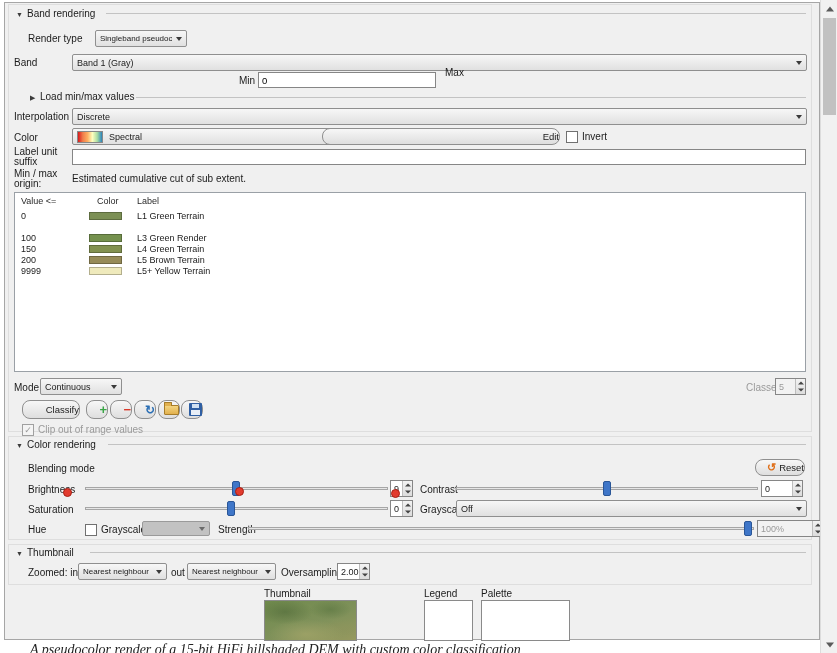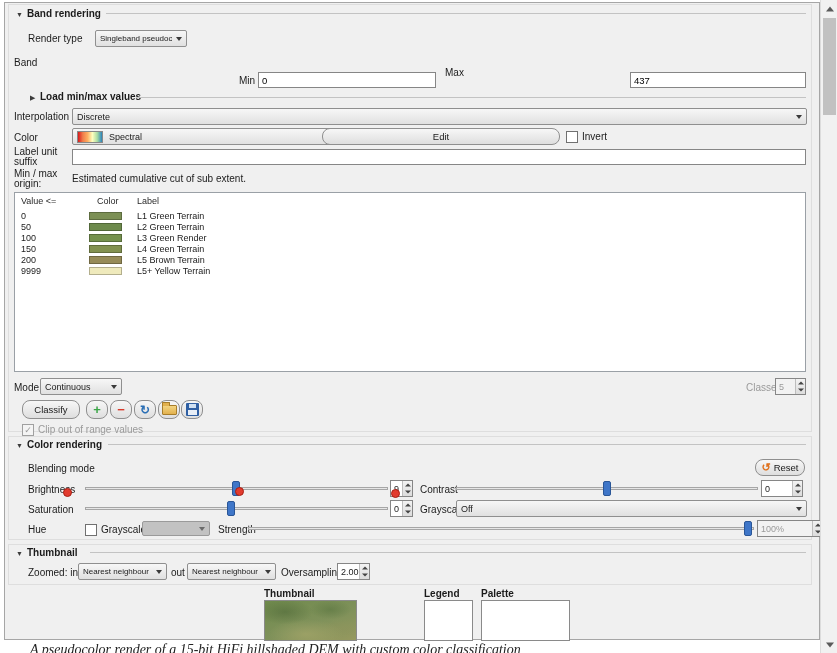--- a/index.html
+++ b/index.html
@@ -2,33 +2,33 @@
 <html><head>
 <meta charset="utf-8">
 <style>
   *{margin:0;padding:0;box-sizing:border-box}
   html,body{background:#fff}
   .screen{position:relative;width:837px;height:653px;background:#ffffff;overflow:hidden;
           font-family:"Liberation Sans",sans-serif;font-size:10px;color:#1b1b1b}
   .panel{position:absolute;left:4px;top:2px;width:816px;height:638px;background:#f0f0f0;border:1px solid #a6a6a6}
   .sec{position:absolute;border:1px solid #dedede}
   .lbl{position:absolute;white-space:nowrap;line-height:12px}
-  .bold{font-weight:bold}
+  .bold{font-weight:normal}
   .gray{color:#9a9a9a}
   .tri{position:absolute;font-size:7px;color:#3c3c3c;line-height:8px}
   .hline{position:absolute;height:1px;background:#c3c3c3}
   .combo{position:absolute;display:flex;align-items:center;background:linear-gradient(#f7f7f7,#e0e0e0);
          border:1px solid #8f8f8f;border-radius:2px;padding:0 14px 0 4px;font-size:9px;
          overflow:hidden;white-space:nowrap}
   .combo .cv{overflow:hidden;white-space:nowrap}
   .arr{position:absolute;right:4px;top:50%;margin-top:-2px;width:0;height:0;
        border-left:3.5px solid transparent;border-right:3.5px solid transparent;border-top:4px solid #3a3a3a}
   .tinput{position:absolute;background:#fff;border:1px solid #868686;font-size:9.5px;padding:0 3px;
           font-family:"Liberation Sans",sans-serif}
-  .btn{position:absolute;display:flex;align-items:center;justify-content:center;gap:3px;
+  .btn{position:absolute;display:flex;align-items:center;justify-content:flex-end;gap:3px;
        background:linear-gradient(#f7f7f7,#dedede);border:1px solid #8f8f8f;border-radius:8px;font-size:9.5px}
   .spin{position:absolute;background:#fff;border:1px solid #868686;font-size:9px;display:flex;
         align-items:center;padding-left:3px;overflow:hidden}
   .spin.dis{background:#f2f2f2;color:#9a9a9a}
   .arrows{position:absolute;right:0;top:0;bottom:0;width:10px;border-left:1px solid #bdbdbd;
           background:linear-gradient(#f3f3f3,#dcdcdc);display:flex;flex-direction:column}
   .arrows i{flex:1;position:relative}
   .arrows .up::after{content:"";position:absolute;left:50%;top:55%;transform:translate(-50%,-50%);
         border-left:3px solid transparent;border-right:3px solid transparent;border-bottom:3.5px solid #444}
   .arrows .dn::after{content:"";position:absolute;left:50%;top:45%;transform:translate(-50%,-50%);
@@ -89,25 +89,28 @@
   <span class="lbl bold" style="left:27px;top:8px">Band rendering</span>
   <span class="hline" style="left:106px;top:13px;width:700px"></span>
 
   <span class="lbl" style="left:28px;top:33px">Render type</span>
   <div class="combo" style="left:95px;top:30px;width:92px;height:17px">
     <span class="cv" style="font-size:8px">Singleband pseudocolor</span>
     <span class="arr"></span>
   </div>
 
   <span class="lbl" style="left:14px;top:57px">Band</span>
+  <div class="combo" style="left:72px;top:54px;width:735px;height:17px">
+    <span class="cv">Band 1 (Gray)</span>
+    <span class="arr"></span>
+  </div>
 
   <span class="lbl" style="left:239px;top:75px">Min</span>
   <input class="tinput" style="left: 258px; top: 72px; width: 178px; height: 16px;" value="0">
   <span class="lbl" style="left:445px;top:67px">Max</span>
-  <input class="tinput" style="left: 630px; top: 72px; width: 176px; height: 16px;" value="437">
 
   <span class="tri" style="left:30px;top:94px">▶</span>
   <span class="lbl bold" style="left:40px;top:91px">Load min/max values</span>
   <span class="hline" style="left:136px;top:97px;width:670px"></span>
 
   <span class="lbl" style="left:14px;top:111px">Interpolation</span>
   <div class="combo" style="left:72px;top:108px;width:735px;height:17px">
     <span class="cv">Discrete</span>
     <span class="arr"></span>
   </div>
@@ -134,25 +137,20 @@
 
   <div class="tbl" style="left:14px;top:192px;width:792px;height:180px">
     <span class="th" style="left:6px">Value &lt;=</span>
     <span class="th" style="left:82px">Color</span>
     <span class="th" style="left:122px">Label</span>
     <div class="trow" style="top:18px">
       <span class="tv">0</span>
       <span class="tsw" style="background-color: rgb(124, 144, 85);"></span>
       <span class="tl">L1 Green Terrain</span>
     </div>
-    <div class="trow" style="top:29px">
-      <span class="tv">50</span>
-      <span class="tsw" style="background-color: rgb(109, 138, 76);"></span>
-      <span class="tl">L2 Green Terrain</span>
-    </div>
     <div class="trow" style="top:40px">
       <span class="tv">100</span>
       <span class="tsw" style="background-color: rgb(117, 145, 78);"></span>
       <span class="tl">L3 Green Render</span>
     </div>
     <div class="trow" style="top:51px">
       <span class="tv">150</span>
       <span class="tsw" style="background-color: rgb(130, 145, 80);"></span>
       <span class="tl">L4 Green Terrain</span>
     </div>

